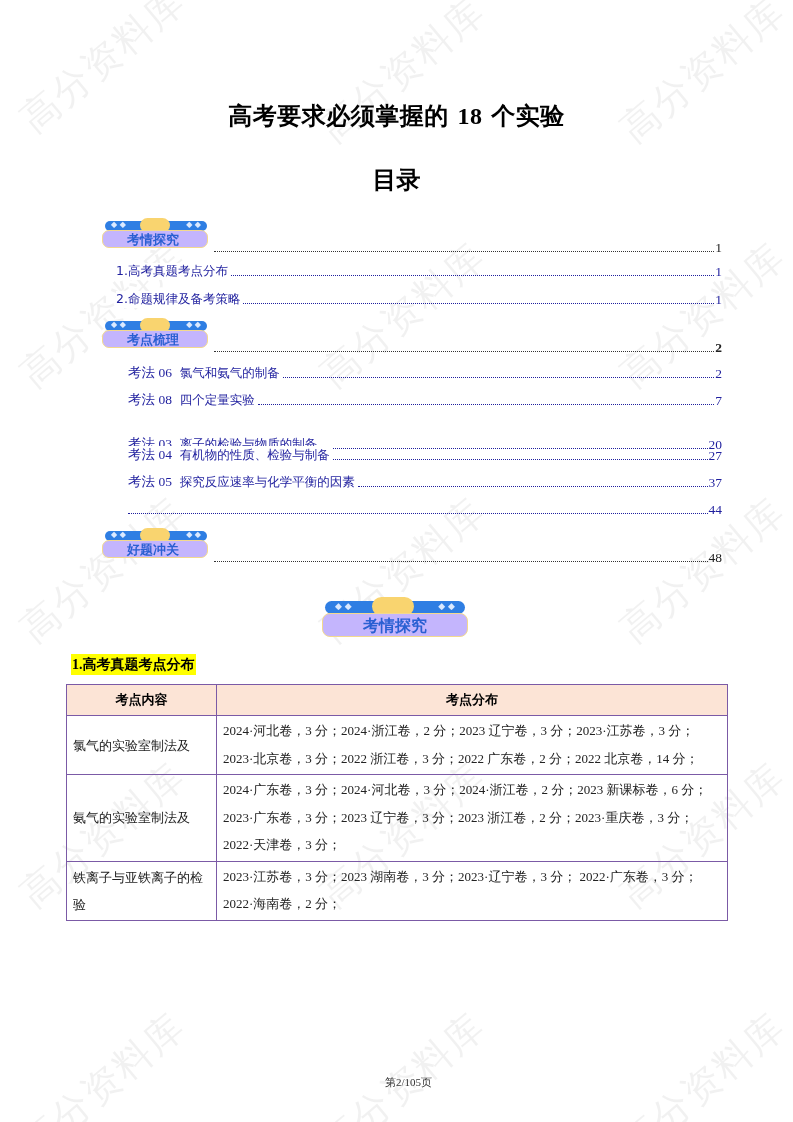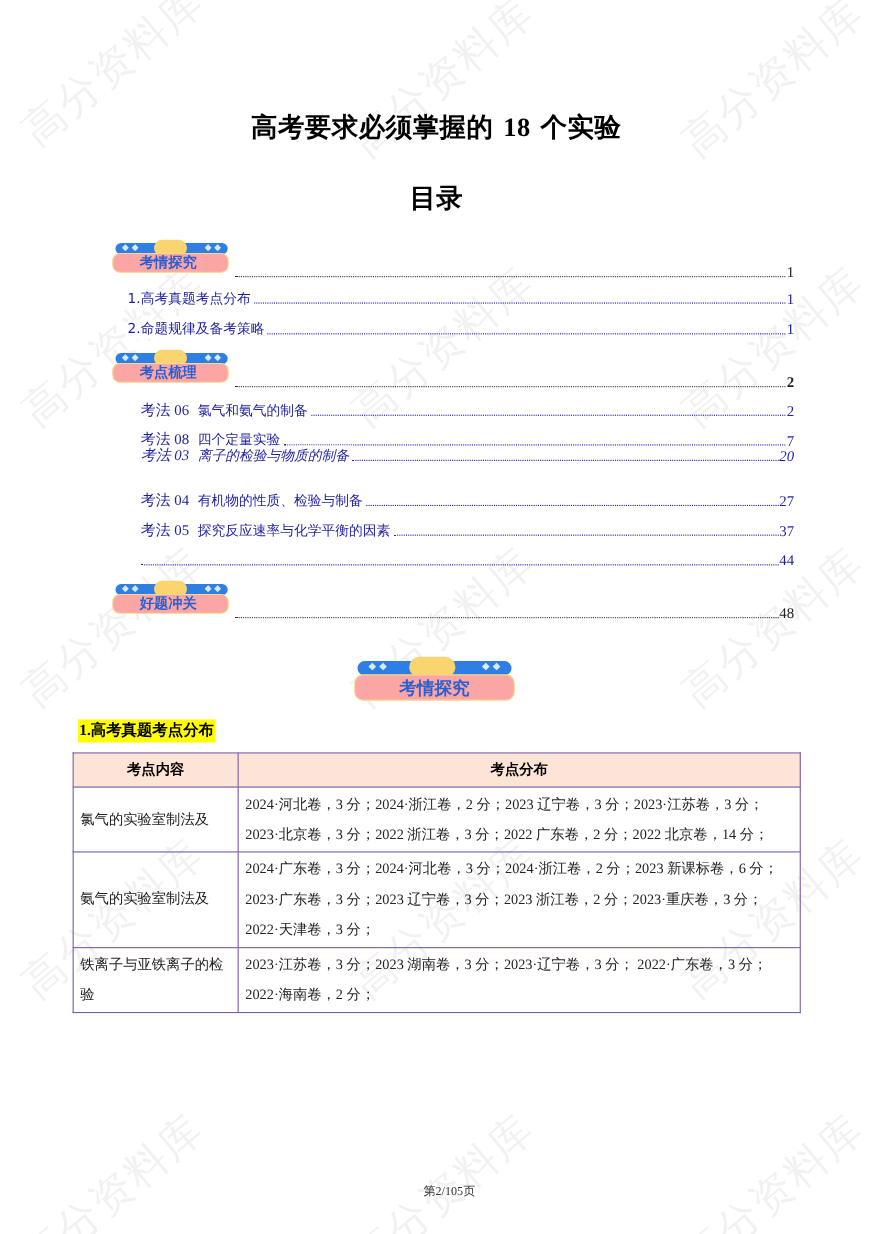--- a/index.html
+++ b/index.html
@@ -14,21 +14,21 @@
   .title .num { font-family:"Liberation Serif",serif; font-weight:bold; }
   .subtitle { position:absolute; top:164px; left:0; width:793px; text-align:center; font-family:"DejaVu Sans","Liberation Sans",sans-serif;
               font-weight:bold; font-size:24px; }
 
   
   .badge { position:absolute; width:108px; height:32px; }
   .badge .bar { position:absolute; left:3px; top:1px; width:102px; height:10px; border-radius:6px; background:#2f7ee3; }
   .badge .bar .arr { position:absolute; top:-1px; font-size:8px; color:#dbe9ff; font-family:"DejaVu Sans",sans-serif; }
   .badge .pill { position:absolute; left:38px; top:-2px; width:30px; height:15px; border-radius:8px; background:#f9d46f; }
   .badge .box { position:absolute; left:0; top:10px; width:106px; height:18px; border:1px solid #f3d98e; border-radius:7px;
-                background:#fca5a5; font-family:"DejaVu Sans","Liberation Sans",sans-serif; font-weight:bold; font-size:13px; color:#2a5fd2;
+                background:#c4b5fd; font-family:"DejaVu Sans","Liberation Sans",sans-serif; font-weight:bold; font-size:13px; color:#2a5fd2;
                 text-align:left; padding-left:24px; box-sizing:border-box; line-height:17px; }
   .badge.big { width:146px; height:40px; }
   .badge.big .bar { width:140px; height:13px; border-radius:7px; }
   .badge.big .pill { left:50px; width:42px; height:19px; top:-3px; border-radius:10px; }
   .badge.big .box { top:13px; width:146px; height:24px; line-height:23px; font-size:16px; text-align:center; padding-left:0; border-radius:8px; }
 
   
   .toc-row { position:absolute; left:128px; width:594px; height:18px; display:flex; align-items:flex-end; color:#1f1f9e;
              font-family:"DejaVu Sans","Liberation Sans",sans-serif; font-size:12.5px; }
   .toc-row .lbl { white-space:nowrap; background:#fff; padding-right:3px; }
@@ -123,21 +123,21 @@
   <div class="toc-row" style="top:364px;">
     <span class="lbl"><span class="code">考法 06</span>&nbsp; <span>氯气和氨气的制备</span></span>
     <span class="dots"></span>
     <span class="pg">2</span>
   </div>
   <div class="toc-row" style="top:391px;">
     <span class="lbl"><span class="code">考法 08</span>&nbsp; <span>四个定量实验</span></span>
     <span class="dots"></span>
     <span class="pg">7</span>
   </div>
-  <div class="toc-row" style="top:405px;font-style:italic;">
+  <div class="toc-row" style="top:435px;">
     <span class="lbl"><span class="code">考法 03</span>&nbsp; <span>离子的检验与物质的制备</span></span>
     <span class="dots"></span>
     <span class="pg">20</span>
   </div>
   <div class="toc-row" style="top:446px;text-align:center;">
     <span class="lbl"><span class="code">考法 04</span>&nbsp; <span>有机物的性质、检验与制备</span></span>
     <span class="dots"></span>
     <span class="pg">27</span>
   </div>
   <div class="toc-row" style="top:473px;">

